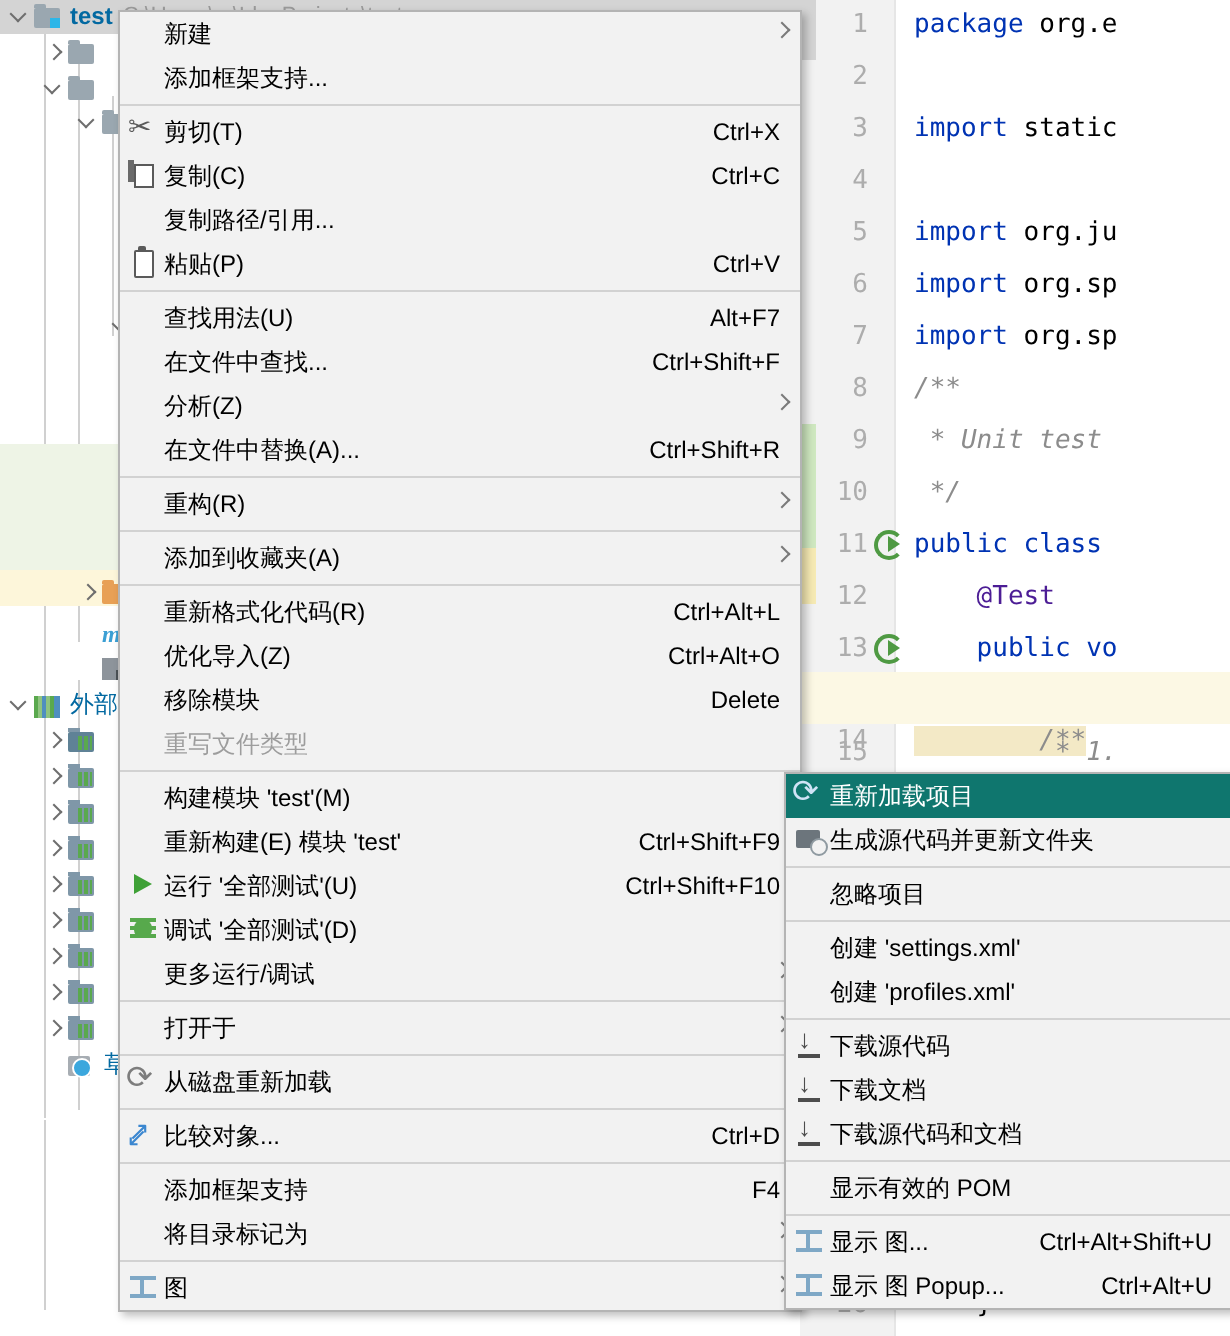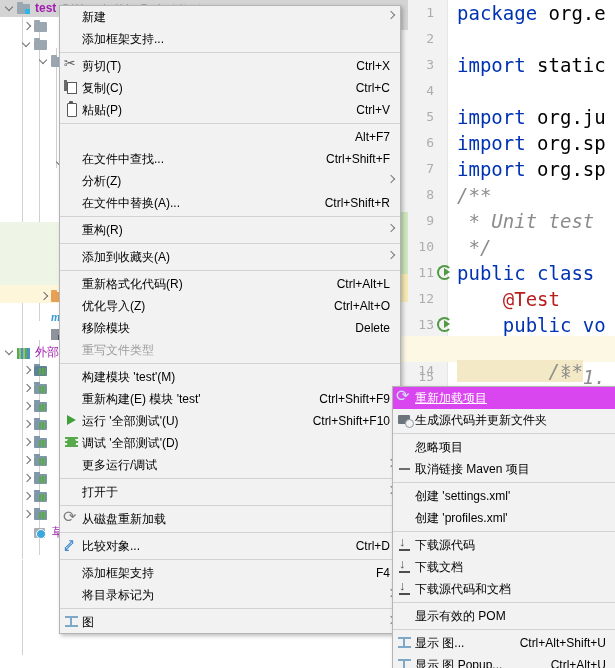--- a/index.html
+++ b/index.html
@@ -34,57 +34,57 @@
   .lib::after{content:"";position:absolute;right:1px;bottom:1px;width:7px;height:7px;
      background:linear-gradient(90deg,#5aa94e 0 2px,transparent 2px 3px,#5aa94e 3px 5px,transparent 5px 6px,#5aa94e 6px 7px);}
   .barsicon{position:absolute;left:1px;top:3px;width:13px;height:11px;
      background:linear-gradient(90deg,#5aa94e 0 2px,#8fc47f 2px 4px,#4f8fbf 4px 6px,#8fc47f 6px 8px,#5aa94e 8px 10px,#4f8fbf 10px 13px);}
   .mvnm{position:absolute;left:1px;top:2px;font:italic bold 12px "Liberation Serif",serif;color:#3b9fd4;}
   .modicon{position:absolute;left:1px;top:3px;width:12px;height:11px;background:#8d949b;}
   .modicon::after{content:"";position:absolute;right:0;bottom:0;width:5px;height:5px;background:#4b5156;}
   .clockicon{position:absolute;left:1px;top:3px;width:11px;height:10px;background:#a7adb3;border-radius:1px;}
   .clockicon::after{content:"";position:absolute;right:-1px;bottom:-1px;width:8px;height:8px;
      border-radius:50%;background:#3ba7dd;border:1px solid #fff;}
-  .tlabel{font-size:12px;color:#a21caf;}
+  .tlabel{font-size:12px;color:#0369a1;}
   .tlabel.b{font-weight:bold;}
   .tpath{color:#9a9a9a;font-size:11px;margin-left:5px;}
   .row-sel-grey{background:#d4d4d4;}
 
   
   .editor{position:absolute;left:400px;top:0;width:215px;height:668px;background:#fff;
           font-family:"DejaVu Sans Mono","Liberation Mono",monospace;font-size:13px;}
   .ed-gutterbg{position:absolute;left:0;top:0;width:47px;height:668px;background:#f2f2f2;}
   .ed-sep{position:absolute;left:47px;top:0;width:1px;height:668px;background:#e6e6e6;}
   .ed-leftstrip{position:absolute;left:0;top:0;width:8px;height:30px;background:#d4d4d4;}
   .ln{position:absolute;height:26px;line-height:26px;}
   .ln .num{position:absolute;left:0;width:34px;text-align:right;color:#adadad;font-size:13px;}
   .ln .gi{position:absolute;left:37px;top:5px;width:14px;height:14px;}
-  .ln .code{position:absolute;left:57px;white-space:pre;font-size:19px;text-align:right;}
+  .ln .code{position:absolute;left:57px;white-space:pre;font-size:13px;text-align:right;}
   .kw{color:#0033b3;}
   .plain{color:#000;}
   .cmt{color:#8c8c8c;font-style:italic;}
-  .ann{color:#b91c1c;}
+  .ann{color:#4c1d95;}
   .hl-line{position:absolute;left:0;width:215px;height:26px;background:#fcf8e4;}
   .hl-green{position:absolute;left:0;width:8px;height:26px;background:#cfe8c0;}
   .hl-yellow{position:absolute;left:0;width:8px;height:26px;background:#f6eab4;}
   .cmt-hl{background:#f3e9c6;}
   .runmark{position:relative;width:14px;height:14px;}
   .runmark .c{position:absolute;left:0;top:0;width:11px;height:11px;border-radius:50%;
      border:2px solid #4f9a43;border-right-color:transparent;}
   .runmark .t{position:absolute;left:7px;top:3px;width:0;height:0;border-left:6px solid #4f9a43;
      border-top:4px solid transparent;border-bottom:4px solid transparent;}
 
   
   .menu{position:absolute;background:#f2f2f2;border:1px solid #b4b4b4;
         box-shadow:2px 2px 4px rgba(0,0,0,.25);}
   #ctxmenu{left:59px;top:5px;width:340px;}
   #submenu{left:392px;top:386px;width:223px;}
   .mi{position:relative;height:22px;display:flex;align-items:center;cursor:default;
       font-size:12px;color:#000;}
-  .mi.sel{background:#d946ef;color:#fff;text-decoration:underline;}
+  .mi.sel{background:#0f766e;color:#fff;}
   .mi.dis{color:#9d9d9d;}
   .mi .mico{width:22px;height:22px;flex:0 0 22px;position:relative;}
   .mi .mlab{flex:1 1 auto;white-space:nowrap;overflow:hidden;}
   .mi .macc{margin-left:auto;padding-right:10px;color:#000000;font-size:12px;white-space:nowrap;}
   .mi .chev{position:absolute;right:6px;top:6px;width:5px;height:5px;
      border-right:1.3px solid #7a7a7a;border-bottom:1.3px solid #7a7a7a;transform:rotate(-45deg);}
   .sep{height:1px;background:#d2d2d2;margin:2px 0;}
 
   
   .g{position:absolute;left:4px;top:3px;width:15px;height:15px;}
@@ -364,29 +364,34 @@
         <span class="macc">Ctrl+X</span>
       </div>
       <div class="mi">
         <span class="mico">
           <span class="g copy"></span>
         </span>
         <span class="mlab">复制(C)</span>
         <span class="macc">Ctrl+C</span>
       </div>
       <div class="mi">
+        <span class="mico"></span>
+        <span class="mlab">复制路径/引用...</span>
+      </div>
+      <div class="mi">
         <span class="mico">
           <span class="g paste"></span>
         </span>
         <span class="mlab">粘贴(P)</span>
         <span class="macc">Ctrl+V</span>
       </div>
       <div class="sep"></div>
       <div class="mi">
         <span class="mico"></span>
+        <span class="mlab">查找用法(U)</span>
         <span class="macc">Alt+F7</span>
       </div>
       <div class="mi">
         <span class="mico"></span>
         <span class="mlab">在文件中查找...</span>
         <span class="macc">Ctrl+Shift+F</span>
       </div>
       <div class="mi">
         <span class="mico"></span>
         <span class="mlab">分析(Z)</span>
@@ -510,26 +515,20 @@
         <span class="mico">
           <span class="g genfold"></span>
         </span>
         <span class="mlab">生成源代码并更新文件夹</span>
       </div>
       <div class="sep"></div>
       <div class="mi">
         <span class="mico"></span>
         <span class="mlab">忽略项目</span>
       </div>
-      <div class="mi">
-        <span class="mico">
-          <span class="g minus"></span>
-        </span>
-        <span class="mlab">取消链接 Maven 项目</span>
-      </div>
       <div class="sep"></div>
       <div class="mi">
         <span class="mico"></span>
         <span class="mlab">创建 'settings.xml'</span>
       </div>
       <div class="mi">
         <span class="mico"></span>
         <span class="mlab">创建 'profiles.xml'</span>
       </div>
       <div class="sep"></div>

